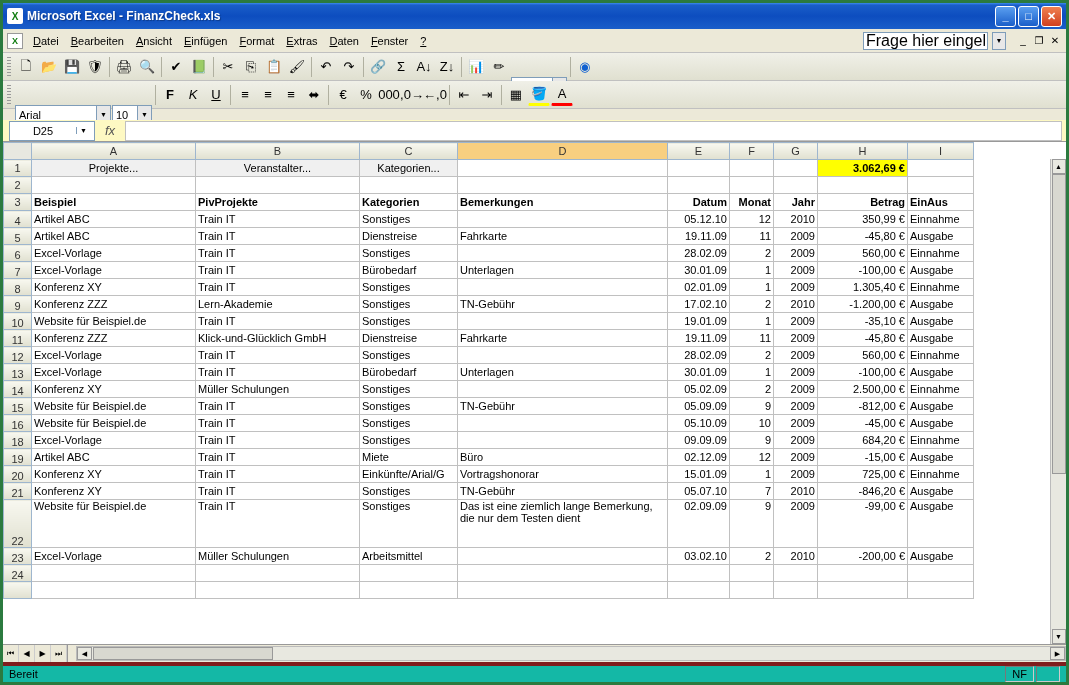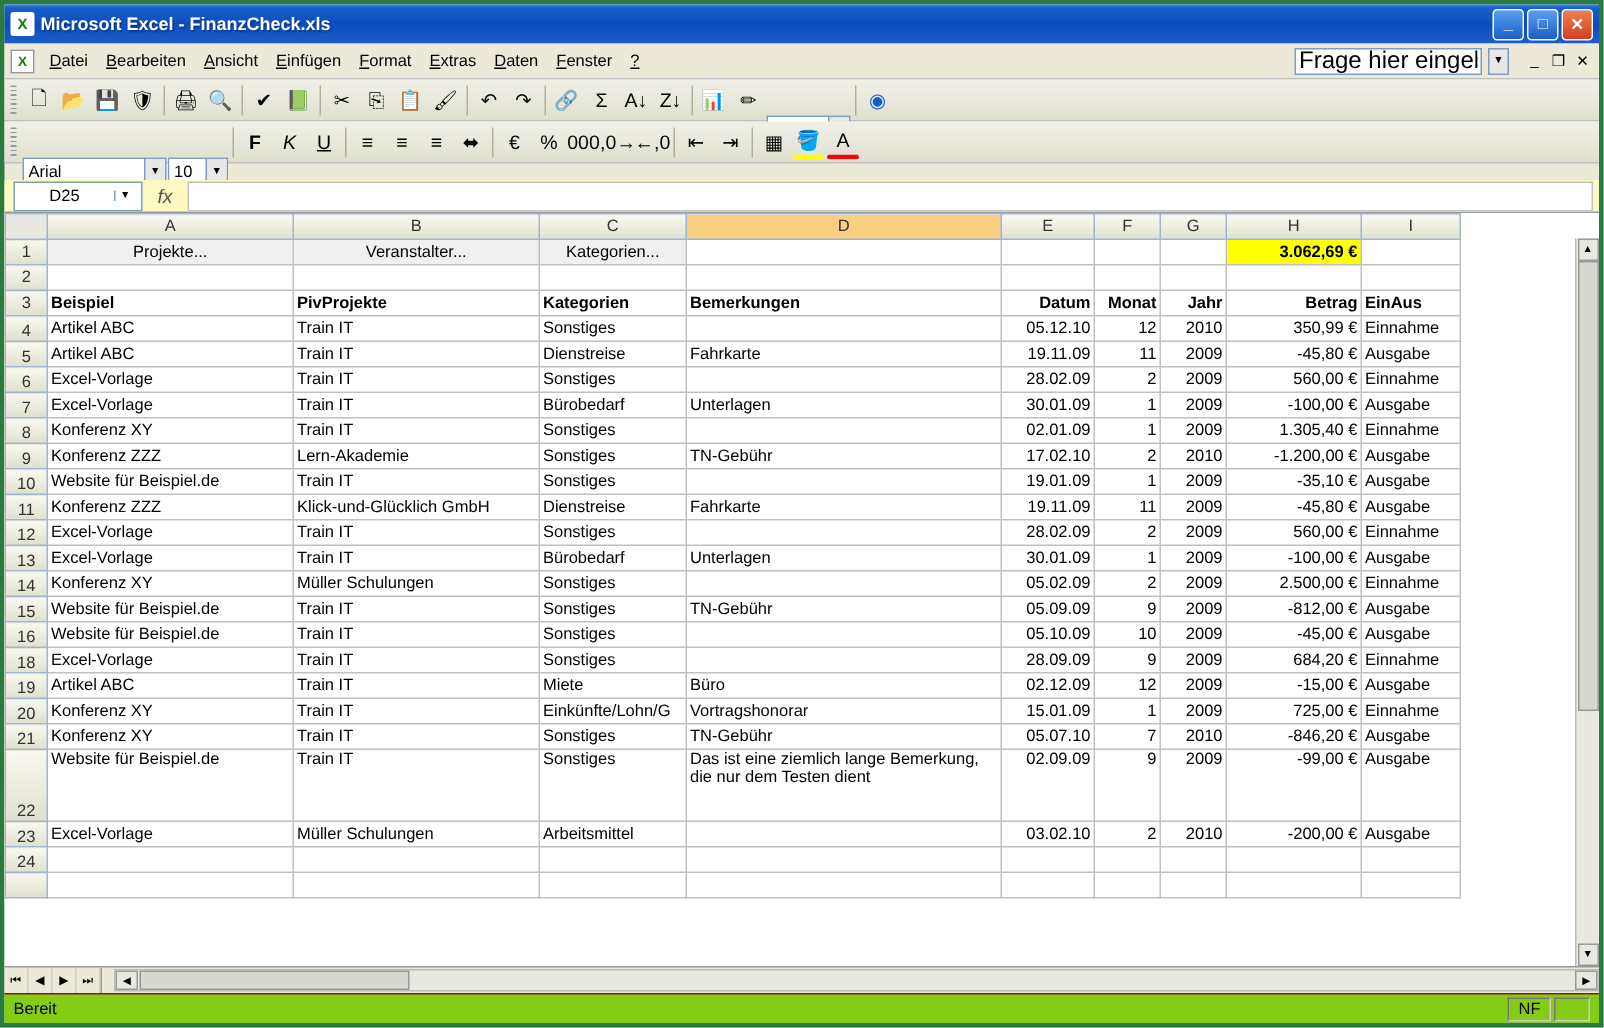--- a/index.html
+++ b/index.html
@@ -70,21 +70,21 @@
 .hscroll .arrow { width: 15px; height: 13px; background: #e8e8e0; border: 1px solid #999; display: flex; align-items: center; justify-content: center; font-size: 7px; }
 .hscroll .thumb { position: absolute; left: 16px; width: 180px; height: 13px; background: #d8d8d0; border: 1px solid #999; }
 
 
 .vscroll { position: absolute; right: 0; top: 17px; bottom: 0; width: 16px; background: #e8e8e0; border-left: 1px solid #bbb; display: flex; flex-direction: column; align-items: center; }
 .vscroll .arrow { width: 14px; height: 15px; background: #e8e8e0; border: 1px solid #999; display: flex; align-items: center; justify-content: center; font-size: 7px; }
 .vscroll .track { flex: 1; width: 14px; position: relative; }
 .vscroll .thumb { position: absolute; top: 0; width: 14px; height: 300px; background: #d8d8d0; border: 1px solid #999; }
 
 
-.statusbar { height: 20px; background: #84cc16; border-top: 1px solid #7f1d1d; display: flex; align-items: center; padding: 0 6px; font-size: 11px; }
+.statusbar { height: 20px; background: #14b8a6; border-top: 4px solid #7f1d1d; display: flex; align-items: center; padding: 0 6px; font-size: 11px; }
 .statusbar .spacer { flex: 1; }
 .statusbar .ind { border: 1px inset #ccc; padding: 0 6px; margin-left: 2px; height: 16px; line-height: 14px; min-width: 24px; text-align: center; }
 </style>
 </head>
 <body>
 
 <div class="outer-frame">
 <div class="window">
 
   <div class="titlebar">
@@ -415,21 +415,21 @@
                 <td class="num">2009</td>
                 <td class="num">-45,00 €</td>
                 <td>Ausgabe</td>
               </tr>
               <tr>
                 <th class="rowh" style="vertical-align:bottom">18</th>
                 <td>Excel-Vorlage</td>
                 <td>Train IT</td>
                 <td>Sonstiges</td>
                 <td></td>
-                <td class="num">28.09.09</td>
+                <td class="num">09.09.09</td>
                 <td class="num">9</td>
                 <td class="num">2009</td>
                 <td class="num">684,20 €</td>
                 <td>Einnahme</td>
               </tr>
               <tr>
                 <th class="rowh" style="vertical-align:bottom">19</th>
                 <td>Artikel ABC</td>
                 <td>Train IT</td>
                 <td>Miete</td>
@@ -437,21 +437,21 @@
                 <td class="num">02.12.09</td>
                 <td class="num">12</td>
                 <td class="num">2009</td>
                 <td class="num">-15,00 €</td>
                 <td>Ausgabe</td>
               </tr>
               <tr>
                 <th class="rowh" style="vertical-align:bottom">20</th>
                 <td>Konferenz XY</td>
                 <td>Train IT</td>
-                <td>Einkünfte/Lohn/G</td>
+                <td>Einkünfte/Arial/G</td>
                 <td>Vortragshonorar</td>
                 <td class="num">15.01.09</td>
                 <td class="num">1</td>
                 <td class="num">2009</td>
                 <td class="num">725,00 €</td>
                 <td>Einnahme</td>
               </tr>
               <tr>
                 <th class="rowh" style="vertical-align:bottom">21</th>
                 <td>Konferenz XY</td>

